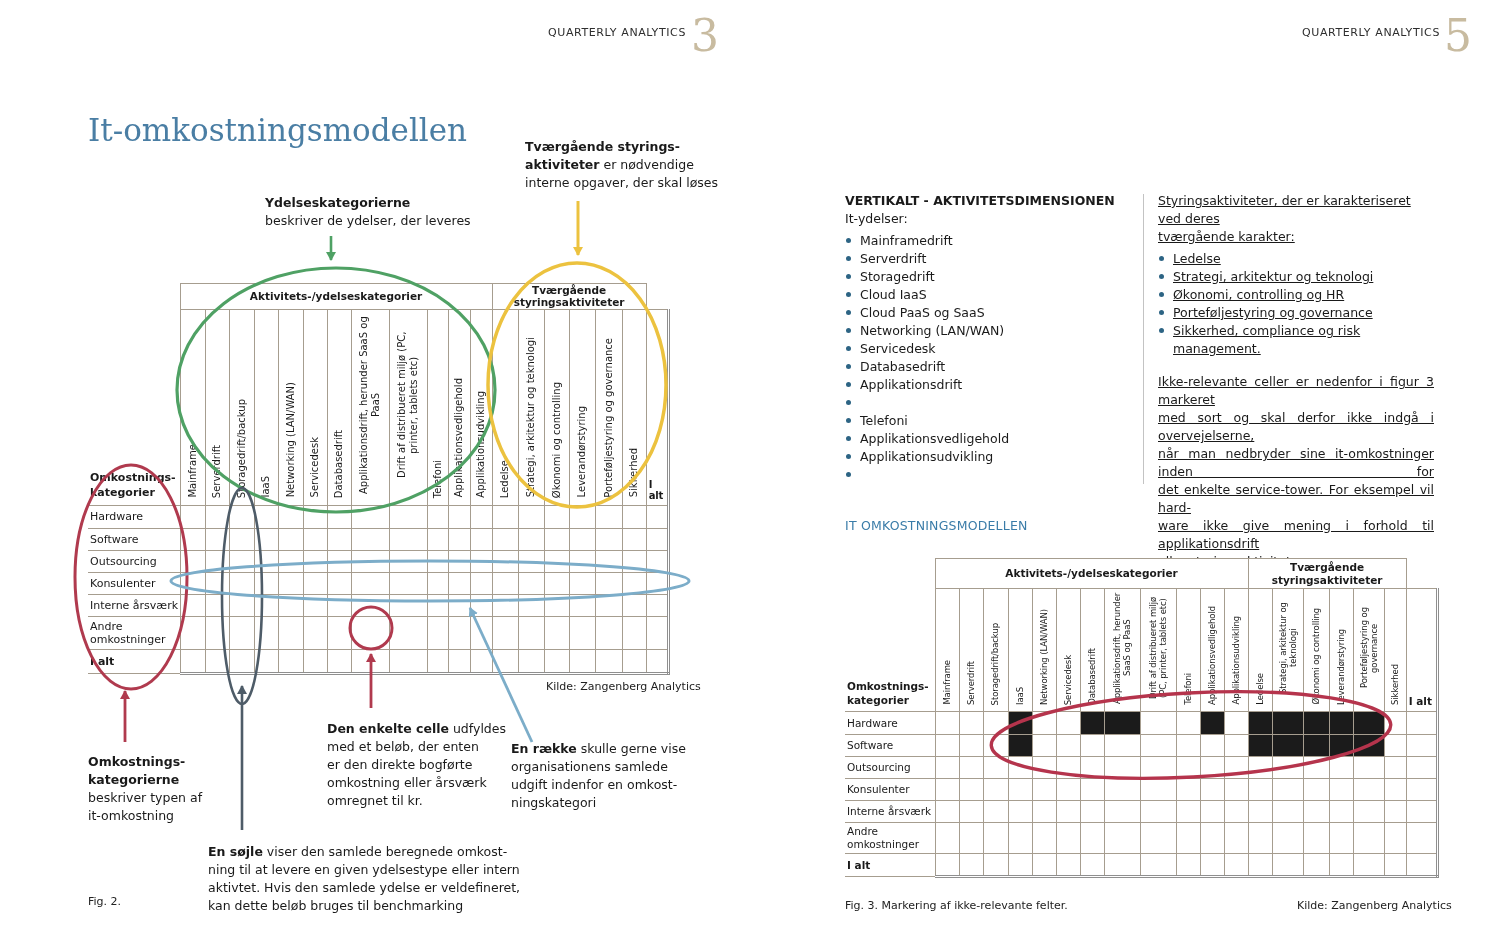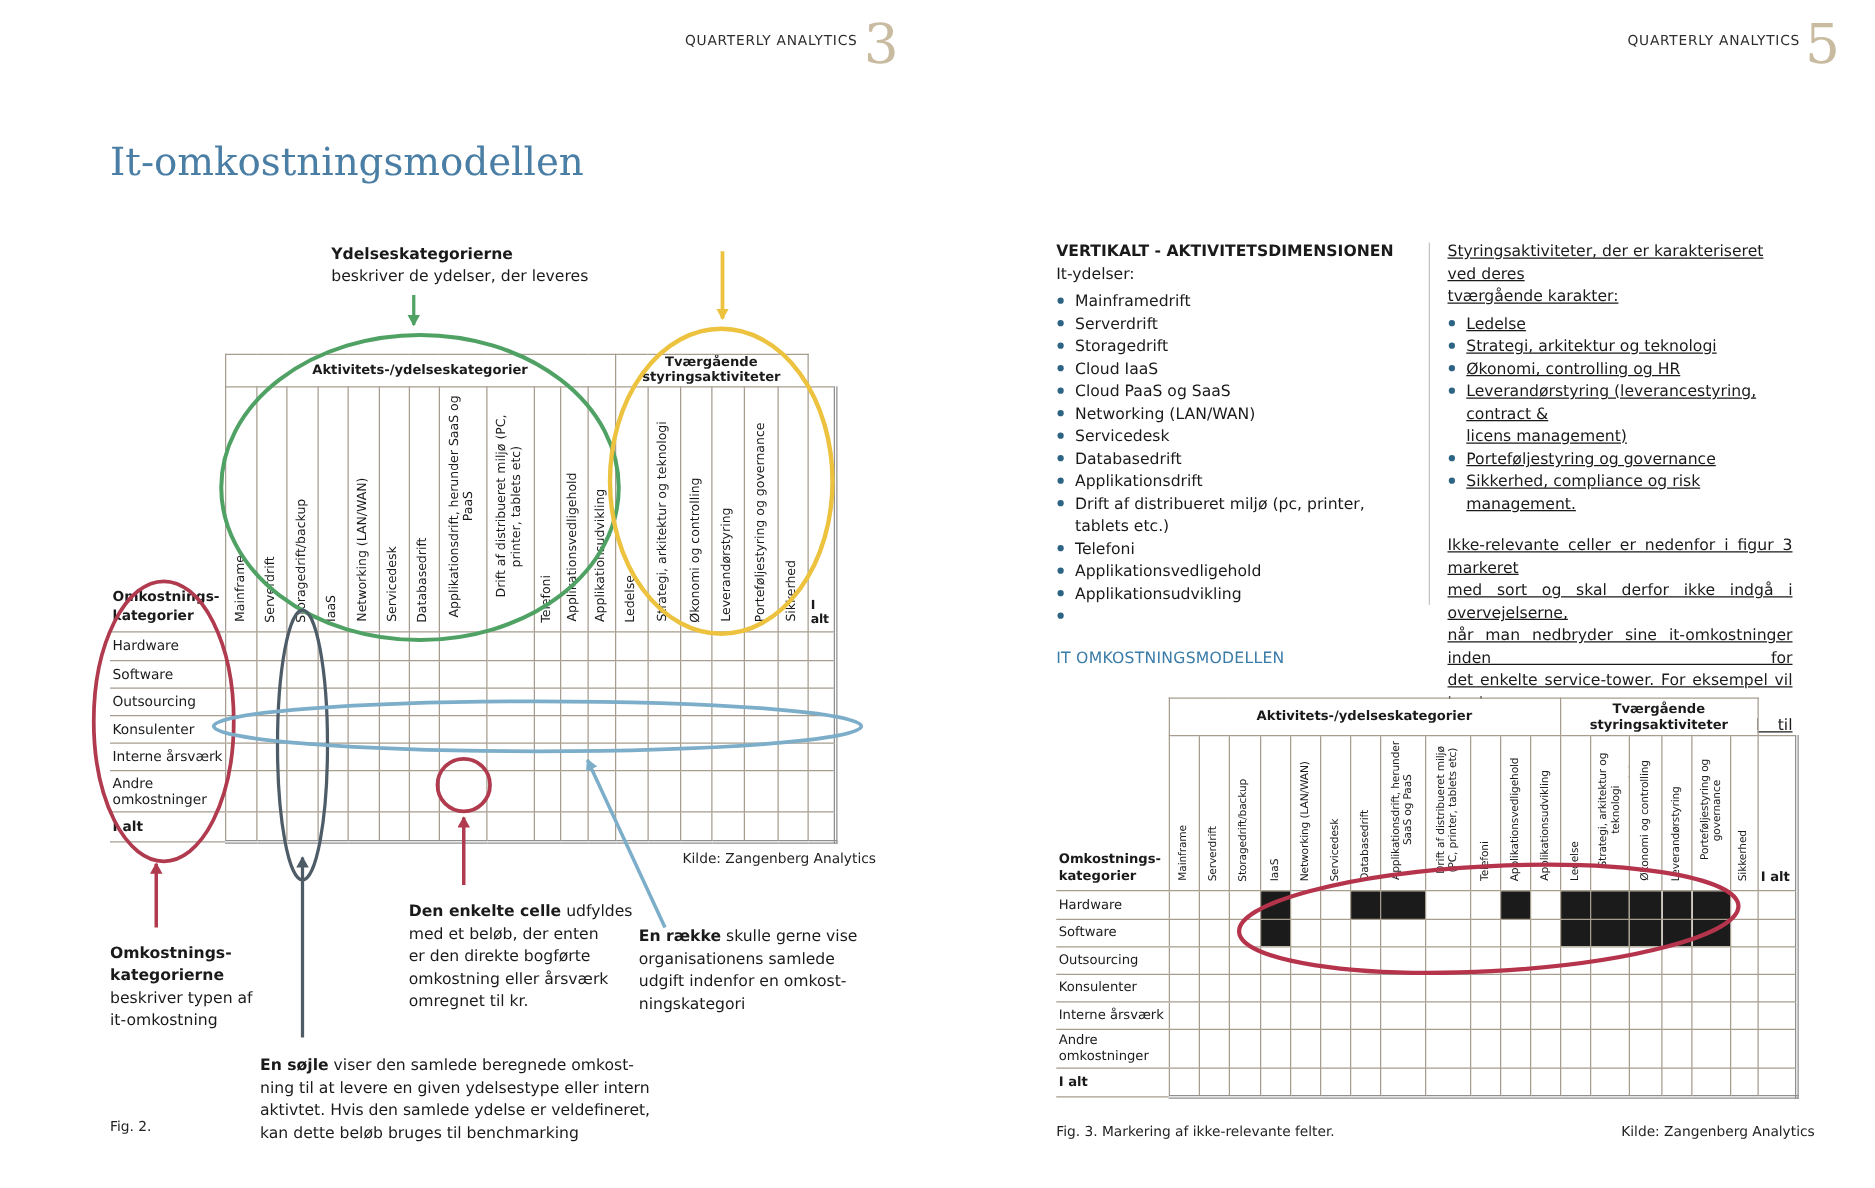--- a/index.html
+++ b/index.html
@@ -71,20 +71,25 @@
 
 <div id="canvas">
 
   <div class="abs brand" style="left:548px;top:26px;">QUARTERLY ANALYTICS</div>
   <div class="abs pagenum" style="left:691px;top:14px;">3</div>
   <div class="abs doc-title" style="left:88px;top:112px;">It-omkostningsmodellen</div>
 
   <div class="abs callout" style="left:265px;top:194px;">
     <div><b>Ydelseskategorierne</b></div>
     <div>beskriver de ydelser, der leveres</div>
+  </div>
+  <div class="abs callout" style="left:525px;top:138px;">
+    <div><b>Tværgående styrings-</b></div>
+    <div><b>aktiviteter</b><span> er nødvendige</span></div>
+    <div>interne opgaver, der skal løses</div>
   </div>
 
   <div class="abs" style="left:88px;top:283px;" id="table-left-host">
       <table class="ctab lt" style="width: 580px;">
         <colgroup>
           <col style="width: 92px;">
           <col style="width: 25px;">
           <col style="width: 24px;">
           <col style="width: 25px;">
           <col style="width: 24px;">
@@ -330,37 +335,35 @@
     <div class="blist" id="col1-list">
         <div class="bullet-item"><span class="dot"></span><span>Mainframedrift</span></div>
         <div class="bullet-item"><span class="dot"></span><span>Serverdrift</span></div>
         <div class="bullet-item"><span class="dot"></span><span>Storagedrift</span></div>
         <div class="bullet-item"><span class="dot"></span><span>Cloud IaaS</span></div>
         <div class="bullet-item"><span class="dot"></span><span>Cloud PaaS og SaaS</span></div>
         <div class="bullet-item"><span class="dot"></span><span>Networking (LAN/WAN)</span></div>
         <div class="bullet-item"><span class="dot"></span><span>Servicedesk</span></div>
         <div class="bullet-item"><span class="dot"></span><span>Databasedrift</span></div>
         <div class="bullet-item"><span class="dot"></span><span>Applikationsdrift</span></div>
-        <div class="bullet-item"><span class="dot"></span><span>Drift af distribueret miljø (pc, printer, tablets etc.)</span></div>
+        <div class="bullet-item"><span class="dot"></span></div>
         <div class="bullet-item"><span class="dot"></span><span>Telefoni</span></div>
         <div class="bullet-item"><span class="dot"></span><span>Applikationsvedligehold</span></div>
         <div class="bullet-item"><span class="dot"></span><span>Applikationsudvikling</span></div>
         <div class="bullet-item"><span class="dot"></span><span></span></div>
       </div>
   </div>
   <div class="abs vdivider" style="left:1143px;top:194px;height:290px;"></div>
   <div class="abs" style="left:1158px;top:192px;width:276px;text-decoration:underline;">
     <div class="coltext">Styringsaktiviteter, der er karakteriseret ved deres</div>
     <div class="coltext">tværgående karakter:</div>
     <div class="blist" id="col2-list">
         <div class="bullet-item"><span class="dot"></span><span>Ledelse</span></div>
         <div class="bullet-item"><span class="dot"></span><span>Strategi, arkitektur og teknologi</span></div>
         <div class="bullet-item"><span class="dot"></span><span>Økonomi, controlling og HR</span></div>
-        <div class="bullet-item"><span class="dot"></span><span>Leverandørstyring (leverancestyring, contract &amp;
-licens management)</span></div>
         <div class="bullet-item"><span class="dot"></span><span>Porteføljestyring og governance</span></div>
         <div class="bullet-item"><span class="dot"></span><span>Sikkerhed, compliance og risk management.</span></div>
       </div>
     <div class="para" id="col2-para">
         <div class="jline">Ikke-relevante celler er nedenfor i figur 3 markeret</div>
         <div class="jline">med sort og skal derfor ikke indgå i overvejelserne,</div>
         <div class="jline">når man nedbryder sine it-omkostninger inden for</div>
         <div class="jline">det enkelte service-tower. For eksempel vil hard-</div>
         <div class="jline">ware ikke give mening i forhold til applikationsdrift</div>
         <div class="jline last">eller styringsaktiviteterne.</div>

